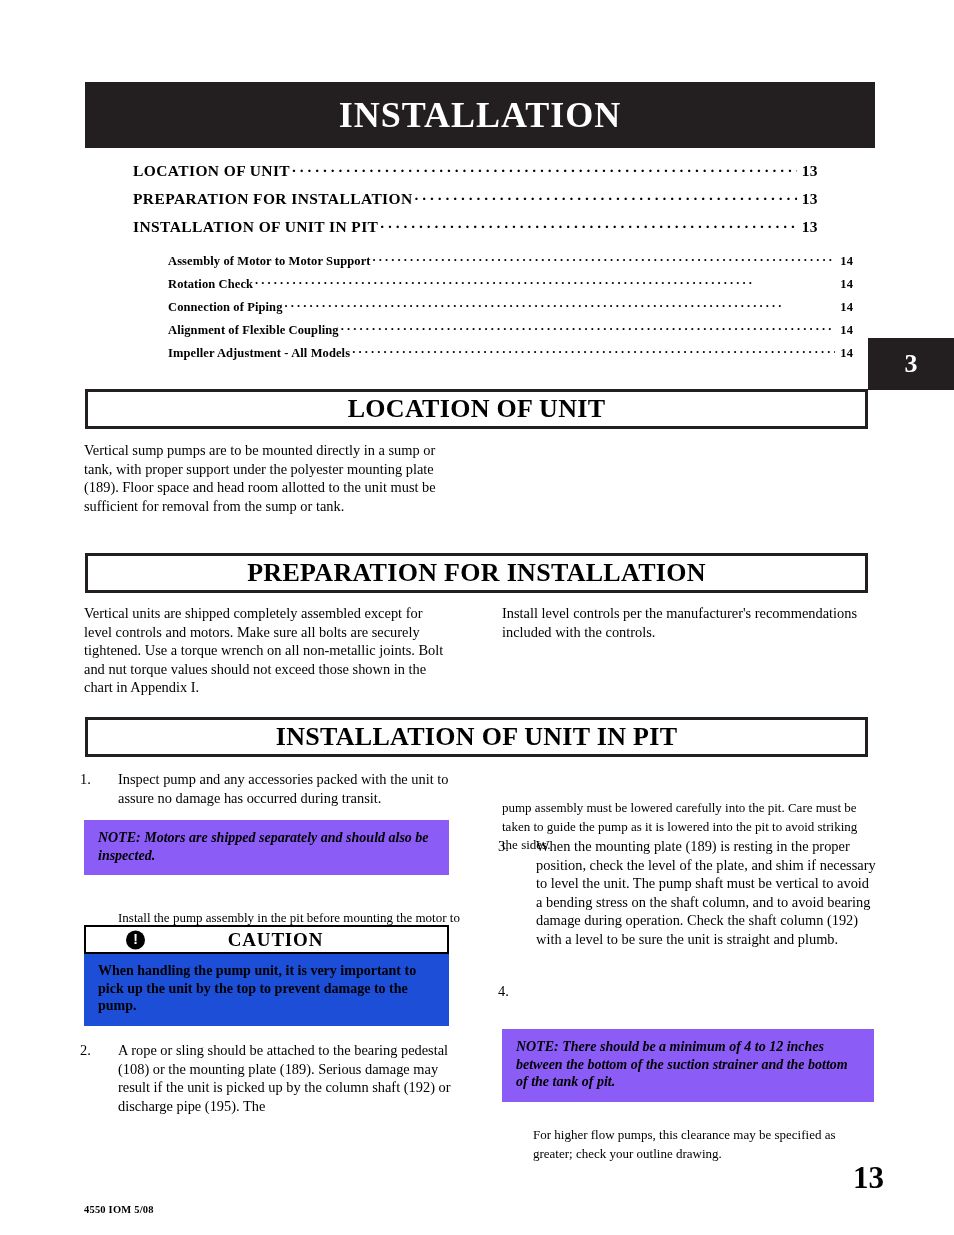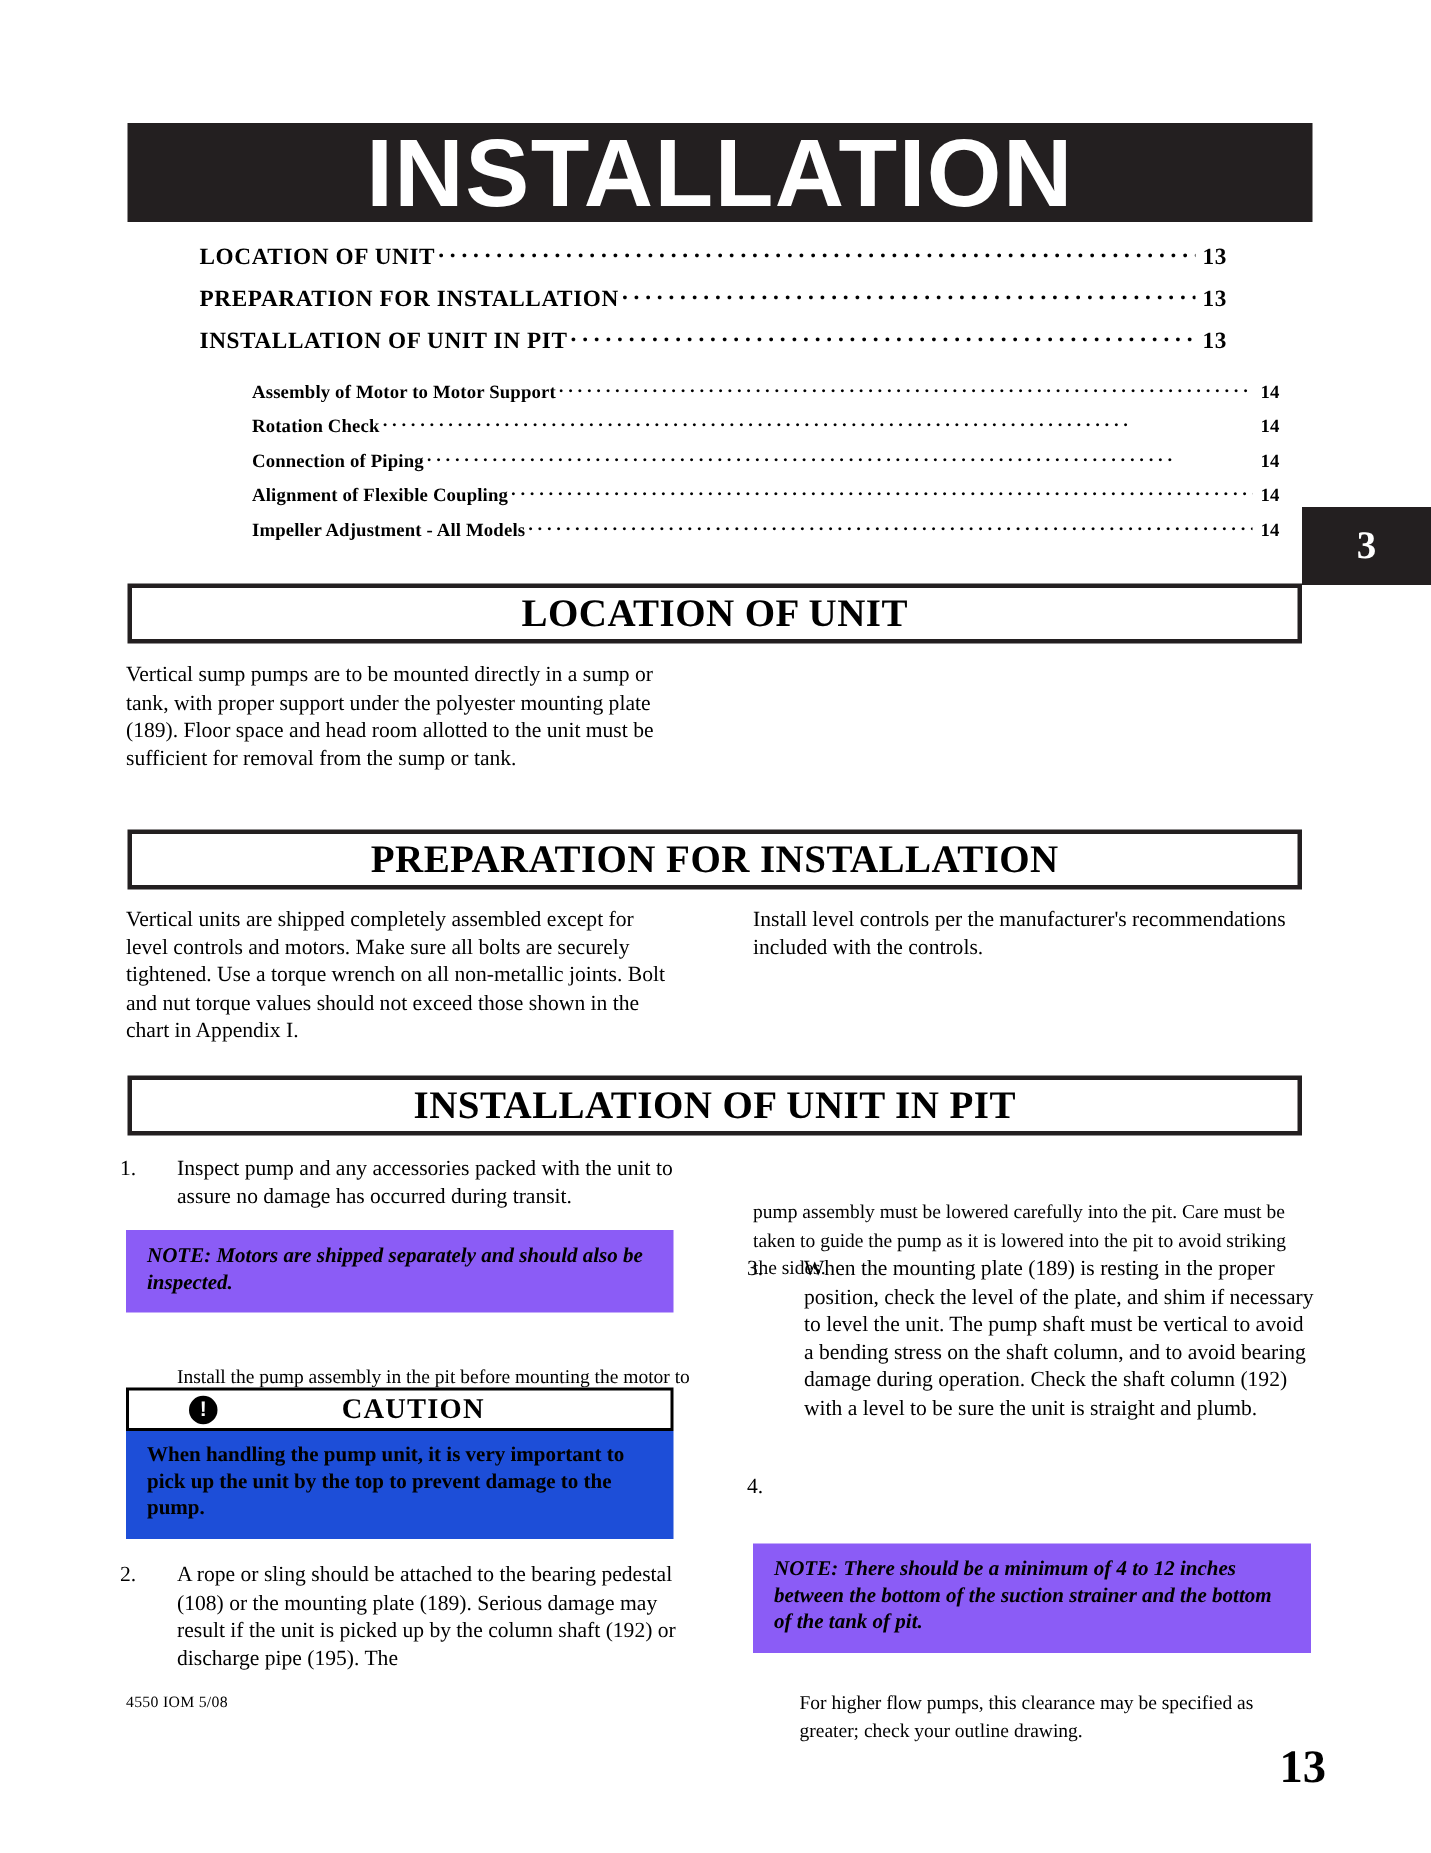--- a/index.html
+++ b/index.html
@@ -30,25 +30,25 @@
     top: 82px;
     width: 790px;
     height: 66px;
     background: #231f20;
     color: #ffffff;
     display: flex;
     align-items: center;
     justify-content: center;
   }
   .chapter-banner-title {
-    font-size: 64px;
+    font-size: 36px;
     font-weight: bold;
     letter-spacing: 1px;
     line-height: 1;
-    font-family: Liberation Sans, sans-serif;
+    font-family: Liberation Serif, serif;
   }
 
   
   .toc {
     position: absolute;
     left: 133px;
     top: 160px;
     width: 685px;
   }
   .toc-row {
@@ -242,23 +242,23 @@
     font-size: 14px;
     line-height: 17.5px;
     padding: 8px 14px 11px 14px;
     box-sizing: border-box;
   }
 
   
   .footer-doc {
     position: absolute;
     left: 84px;
-    top: 1130px;
+    top: 1204px;
     font-size: 10.5px;
-    font-weight: normal;
+    font-weight: bold;
     letter-spacing: 0.2px;
   }
   .footer-page {
     position: absolute;
     right: 70px;
     top: 1162px;
     font-size: 31px;
     font-weight: bold;
     line-height: 1;
   }

